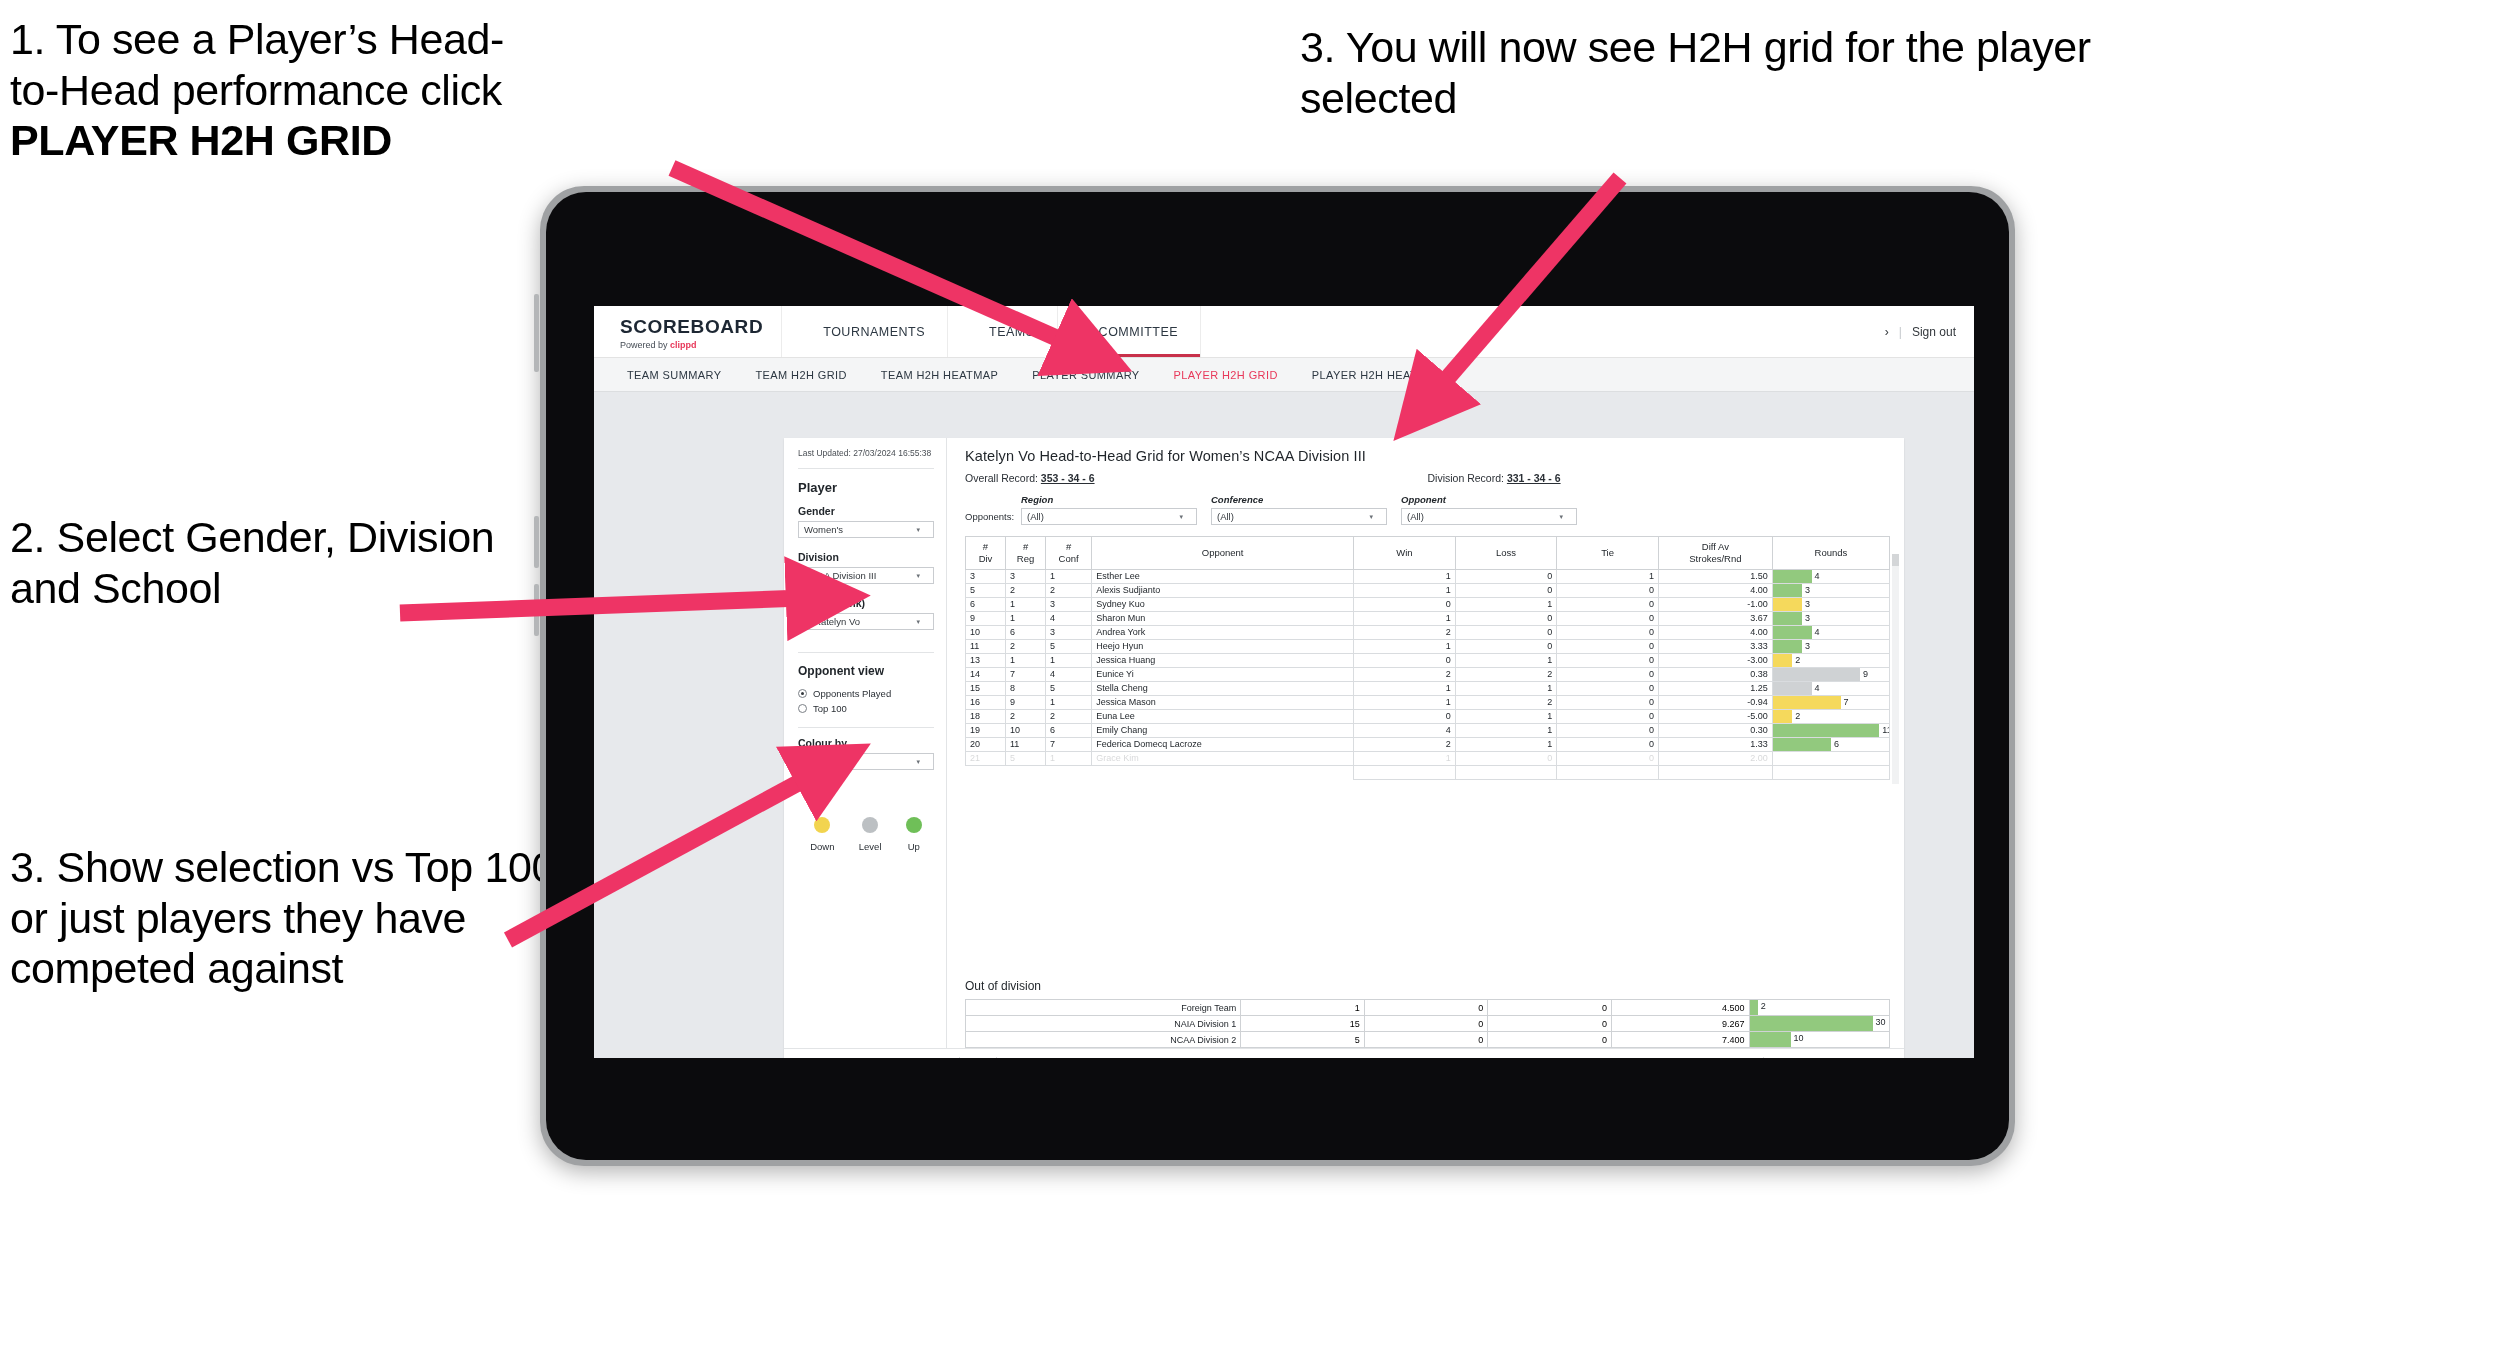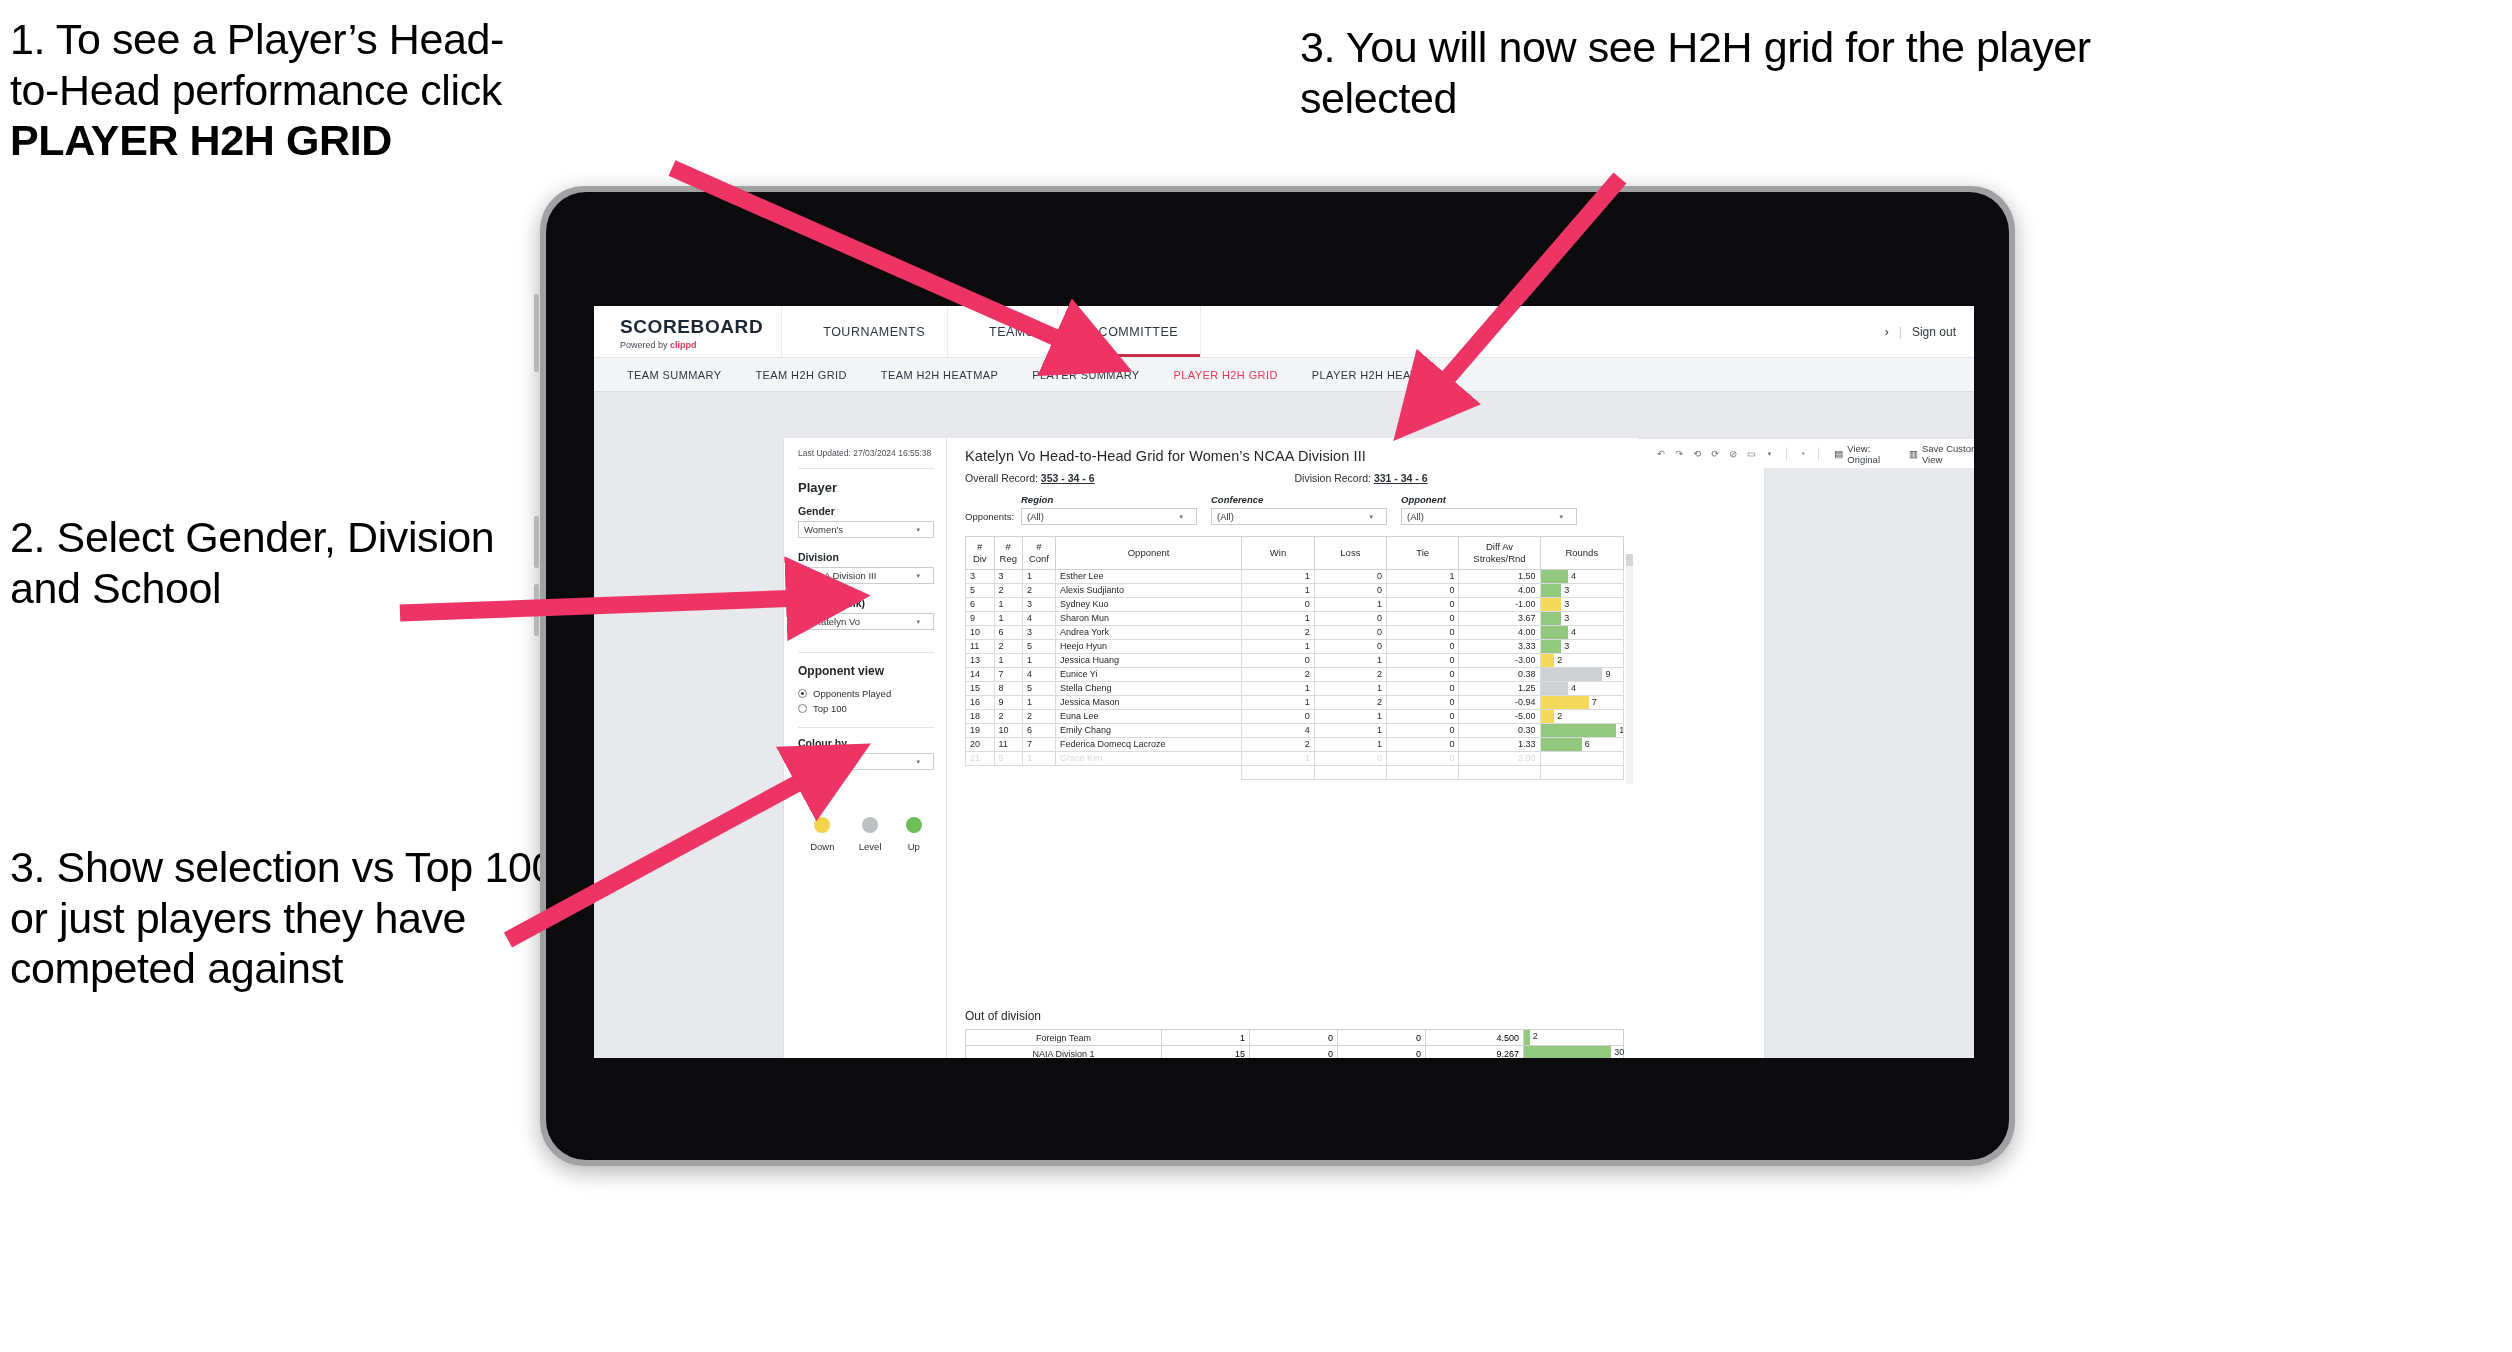--- a/index.html
+++ b/index.html
@@ -100,24 +100,24 @@
     font-size: 11px; letter-spacing: .4px; color: #2c3742;
     padding: 0 17px; cursor: pointer; white-space: nowrap;
   }
   .subnav-item.active { color: #e8385a; }
 
   
   #canvas { position: relative; width: 100%; height: calc(100% - 84px); background: #e7e9ec; }
 
   #dash {
     position: absolute; left: 190px; top: 46px;
-    width: 980px; height: 640px;
+    width: 1120px; height: 640px;
     background: #ffffff;
     box-shadow: 0 1px 2px rgba(0,0,0,.10);
-    display: flex; flex-direction: row;
+    display: flex; flex-direction: column;
   }
   #dash-body { flex: 1; display: flex; min-height: 0; }
 
   
   #sidepanel {
     width: 163px; border-right: 1px solid #e2e4e6;
     padding: 10px 12px 6px 14px;
     display: flex; flex-direction: column;
     font-size: 10px; color: #2a2f35;
   }
@@ -188,21 +188,21 @@
   .blank-row td { background:#fff; height: 30px; }
   .vscroll {
     position: absolute; right: -9px; top: 18px; width: 7px; height: 230px;
     background: #f1f2f3;
   }
   .vscroll .thumb { width: 7px; height: 12px; background: #d4d6d8; }
 
   .ood-title { font-size: 12px; color:#1f2429; margin: 10px 0 6px 0; }
   table.ood { border-collapse: collapse; width: 100%; table-layout: fixed; font-size: 9px; }
   table.ood td { border: 1px solid #cfd2d5; height: 16px; padding: 1px 4px; background:#fff; }
-  td.ood-name { text-align: center; padding-right: 7px; color:#23282d; }
+  td.ood-name { text-align: right; padding-right: 7px; color:#23282d; }
 
   
   #dash-toolbar {
     height: 30px; border-top: 1px solid #e2e4e6;
     display: flex; align-items: center; gap: 0;
     padding: 0 14px; background: #fff;
     font-size: 9.5px; color: #3b4148;
   }
   .tb-icon {
     width: 22px; height: 22px; display:flex; align-items:center; justify-content:center;

